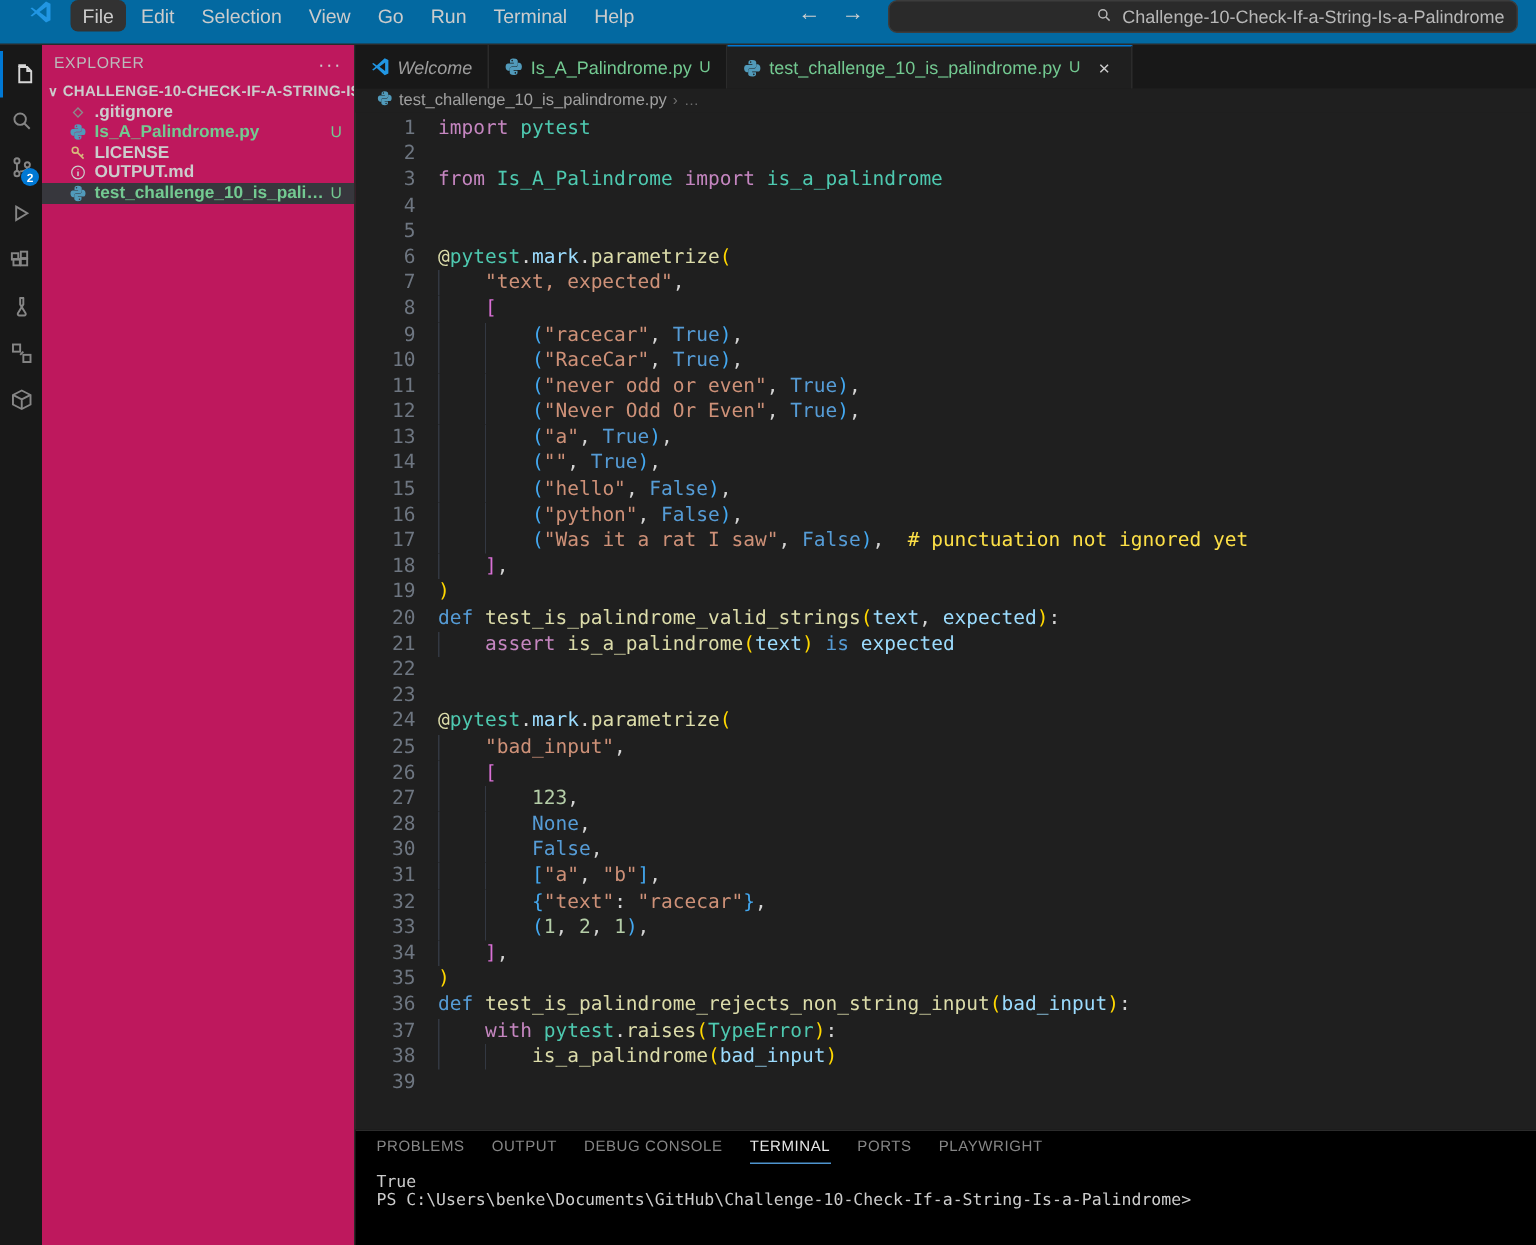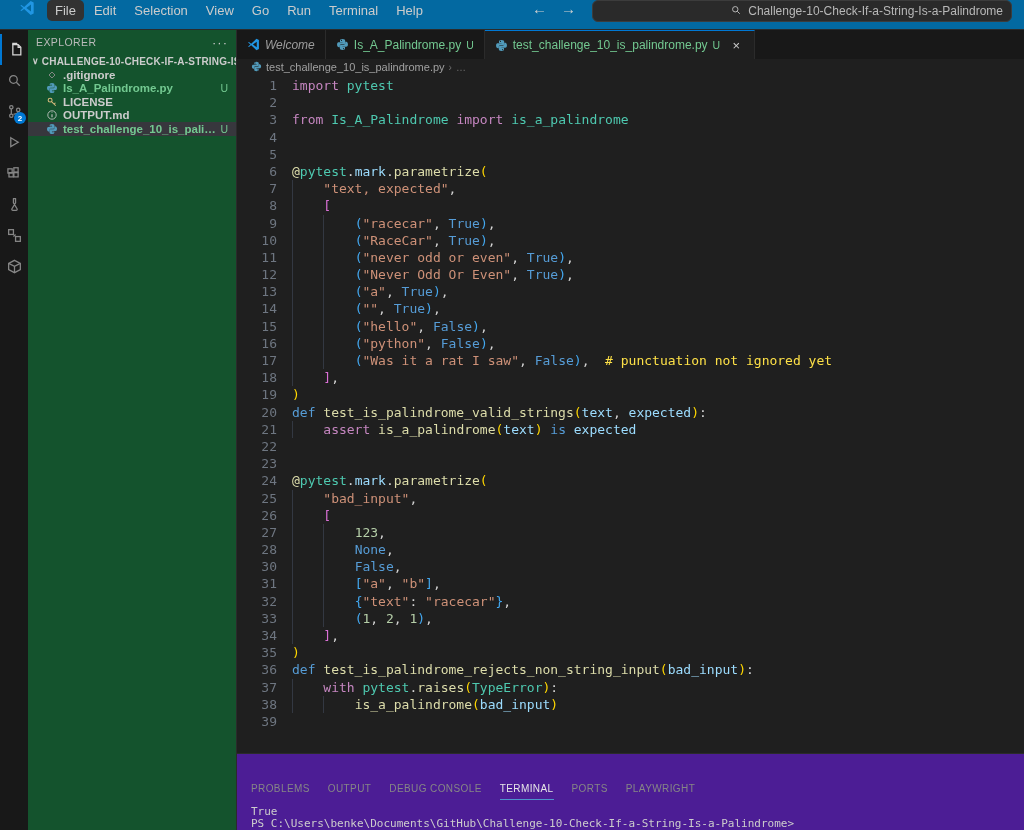--- a/index.html
+++ b/index.html
@@ -27,21 +27,21 @@
   .activitybar { width:28px; background:#181818; display:flex; flex-direction:column; align-items:center; padding-top:4px; }
   .act-item { width:28px; height:31px; display:flex; align-items:center; justify-content:center;
     color:#868686; position:relative; cursor:pointer; }
   .act-item.active { color:#d7d7d7; border-left:2px solid #0078d4; }
   .act-item svg { width:17px; height:17px; }
   .act-badge { position:absolute; right:2px; bottom:3px; background:#0078d4; color:#fff;
     font-size:8px; min-width:12px; height:12px; border-radius:6px; display:flex;
     align-items:center; justify-content:center; font-weight:bold; }
 
   
-  .sidebar { width:209px; background:#14532d; border-right:1px solid #2b2b2b;
+  .sidebar { width:209px; background:#be185d; border-right:1px solid #2b2b2b;
     display:flex; flex-direction:column; color:#cccccc; overflow:hidden; }
   .sb-header { height:24px; display:flex; align-items:center; padding:0 8px;
     font-size:10.5px; letter-spacing:.4px; color:#bbbbbb; }
   .sb-header .more { margin-left:auto; color:#cccccc; font-size:13px; letter-spacing:1px; cursor:pointer; }
   .sb-section { height:14px; display:flex; align-items:center; font-size:10px; font-weight:bold;
     letter-spacing:.2px; color:#cccccc; padding-left:2px; cursor:pointer; white-space:nowrap; }
   .sb-section .chev { font-size:9px; margin:0 3px 0 2px; color:#cccccc; }
   .file-row { height:13.5px; display:flex; align-items:center; font-size:11.5px;
     padding-left:17px; cursor:pointer; white-space:nowrap; }
   .file-row.selected { background:#37373d; }
@@ -81,22 +81,22 @@
   .tok-var { color:#9cdcfe; }
   .tok-str { color:#ce9178; }
   .tok-num { color:#b5cea8; }
   .tok-cmt { color:#fde047; }
   .tok-b1  { color:#ffd700; }
   .tok-b2  { color:#da70d6; }
   .tok-b3  { color:#43a8f0; }
   .tok-p   { color:#d4d4d4; }
 
   
-  .panel { height:77px; flex:0 0 77px; background:#4c1d95; border-top:1px solid #2b2b2b;
-    display:flex; flex-direction:column;justify-content:flex-end; }
+  .panel { height:77px; flex:0 0 77px; background:#000000; border-top:1px solid #2b2b2b;
+    display:flex; flex-direction:column; }
   .panel-tabs { height:22px; display:flex; align-items:center; gap:18px; padding-left:14px; flex:0 0 22px; }
   .ptab { font-size:10px; letter-spacing:.4px; color:#868686; cursor:pointer;
     height:100%; display:flex; align-items:center; border-bottom:1px solid transparent; }
   .ptab.active { color:#e7e7e7; border-bottom:1px solid #4e94ce; }
   .terminal { padding:6px 0 0 14px; font-family:"DejaVu Sans Mono","Liberation Mono",monospace;
     font-size:11px; line-height:12px; color:#cccccc; white-space:pre; }
 </style>
 </head>
 <body>
 

